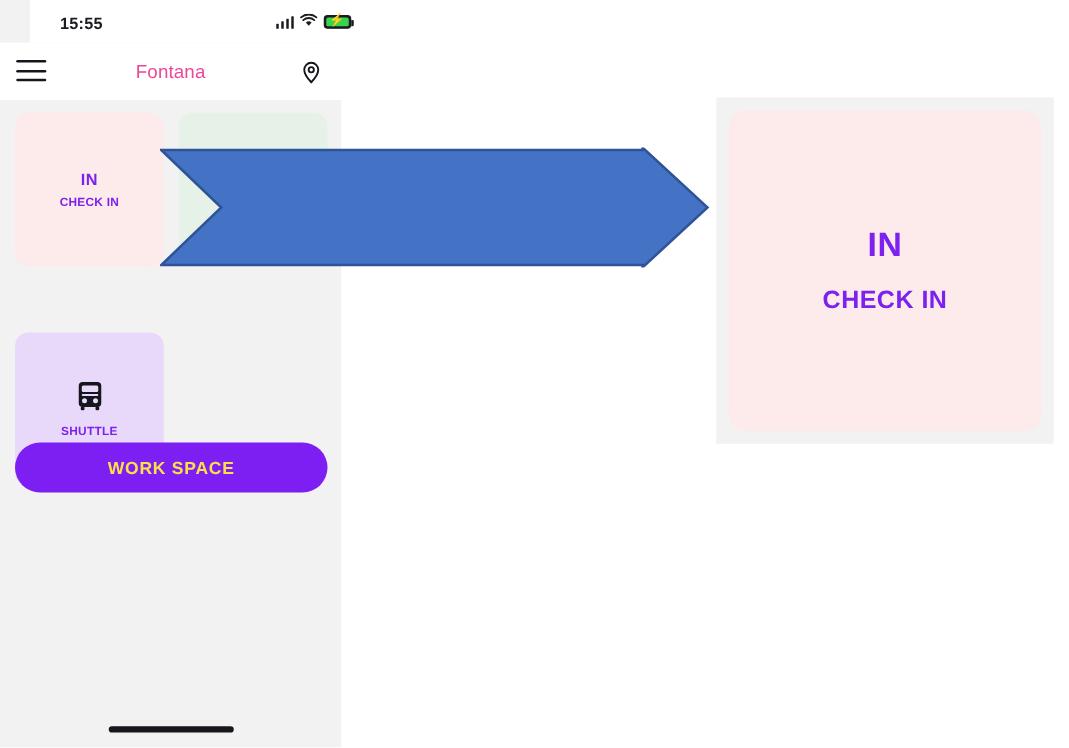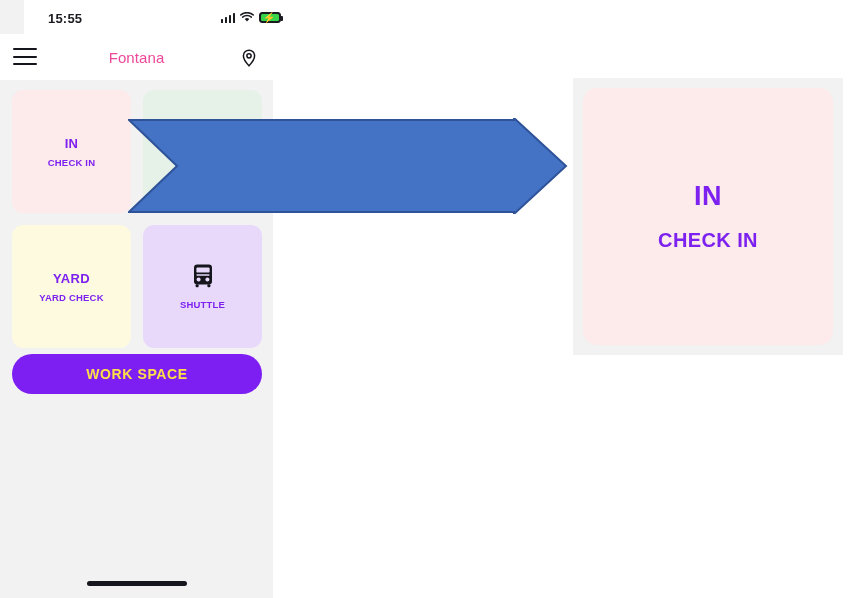--- a/index.html
+++ b/index.html
@@ -92,21 +92,21 @@
   .tile .tile-title {
     font-size: 13px; font-weight: bold; color: #7d21f0;
     letter-spacing: 0.3px; margin-bottom: 6px;
   }
   .tile .tile-sub {
     font-size: 9.5px; font-weight: bold; color: #7d21f0; letter-spacing: 0.2px;
   }
   .tile-in   { background: #fdeaea; }
   .tile-out  { background: #e6f2e8; }
   .tile-yard { background: #fdfae0; }
-  .tile-shuttle { background: #e8d9fb; }
+  .tile-shuttle { background: #e8d9fb; margin-top: 41px; }
   .bus-icon { margin-bottom: 10px; width: 24px; height: 26px; }
 
   .workspace-btn {
     position: absolute; left: 12px; top: 354px;
     width: 250px; height: 40px;
     background: #7d1ff2; border: none; border-radius: 21px;
     color: #fde047; font-size: 14px; font-weight: bold;
     letter-spacing: 0.6px; cursor: pointer;
     font-family: "Liberation Sans", sans-serif;
   }
@@ -191,24 +191,20 @@
         <div class="tile tile-in">
           <div class="tile-title">IN</div>
           <div class="tile-sub">CHECK IN</div>
         </div>
         <div class="tile tile-out">
           <div class="tile-title">OUT</div>
           <div class="tile-sub"></div>
         </div>
       </div>
       <div class="tile-row">
-        <div class="tile tile-yard">
-          <div class="tile-title">YARD</div>
-          <div class="tile-sub">YARD CHECK</div>
-        </div>
         <div class="tile tile-shuttle">
           <span class="bus-icon">
             <svg width="24" height="26" viewBox="0 0 24 26">
               <rect x="3" y="1.5" width="18" height="20" rx="3.2" fill="#15151c"></rect>
               <rect x="5.4" y="4.4" width="13.2" height="5.2" rx="1.2" fill="#e8d9fb"></rect>
               <rect x="5.4" y="11.2" width="13.2" height="1.5" rx="0.7" fill="#e8d9fb"></rect>
               <circle cx="7.6" cy="16.6" r="2" fill="#e8d9fb"></circle>
               <circle cx="16.4" cy="16.6" r="2" fill="#e8d9fb"></circle>
               <rect x="4.6" y="21.2" width="3" height="3" rx="1" fill="#15151c"></rect>
               <rect x="16.4" y="21.2" width="3" height="3" rx="1" fill="#15151c"></rect>

